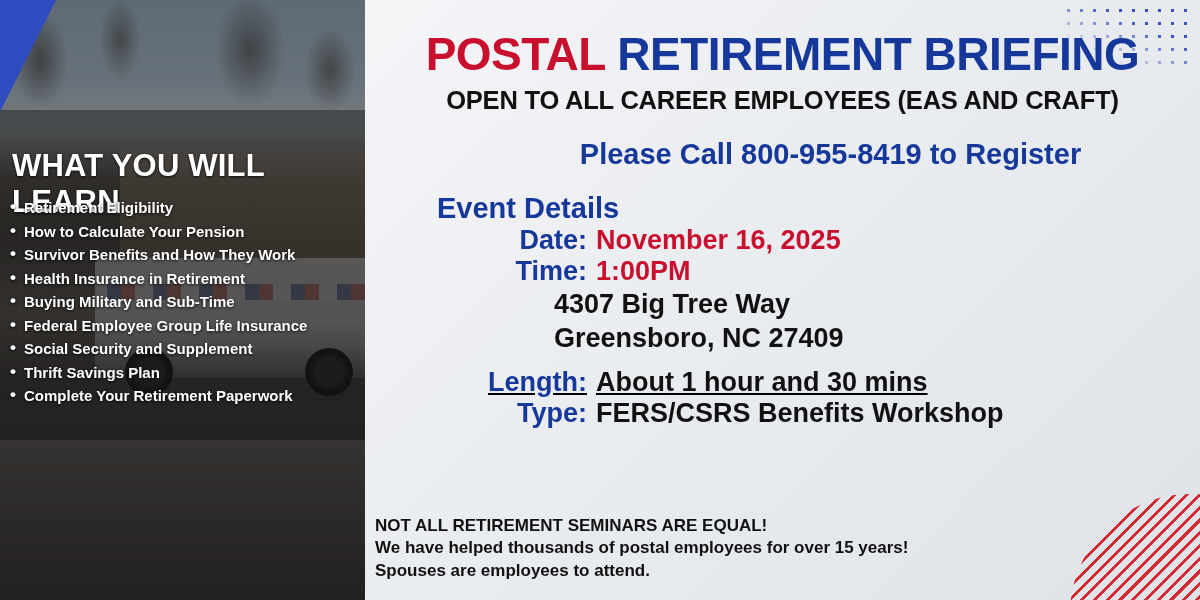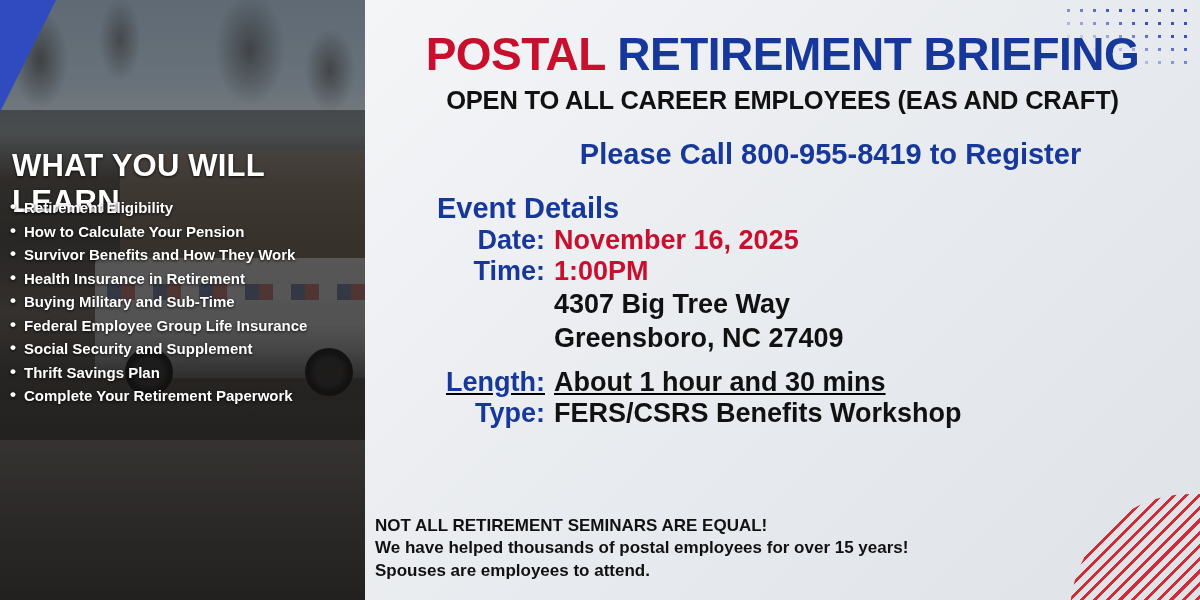--- a/index.html
+++ b/index.html
@@ -131,21 +131,21 @@
 
   .details{
     position:absolute;left:0;top:192px;width:849px;
   }
   .details-title{
     margin-left:72px;font-size:29px;font-weight:bold;color:#16389b;
   }
   .row{display:flex;align-items:baseline;margin-top:2px;}
   .lbl{
     color:#16389b;font-weight:bold;font-size:27px;text-align:right;
-    width:180px;flex:0 0 180px;padding-right:9px;
+    width:180px;flex:0 0 180px;padding-right:9px;margin-left:42px;
   }
   .val{font-weight:bold;font-size:27px;}
   .val.red{color:#c8102e;}
   .val.dark{color:#111111;}
   .addr-line{
     margin-left:189px;font-weight:bold;font-size:27px;color:#111111;line-height:34px;
   }
   .row.tight{margin-top:0;}
   .row.gap{margin-top:12px;text-decoration:underline;}
 

